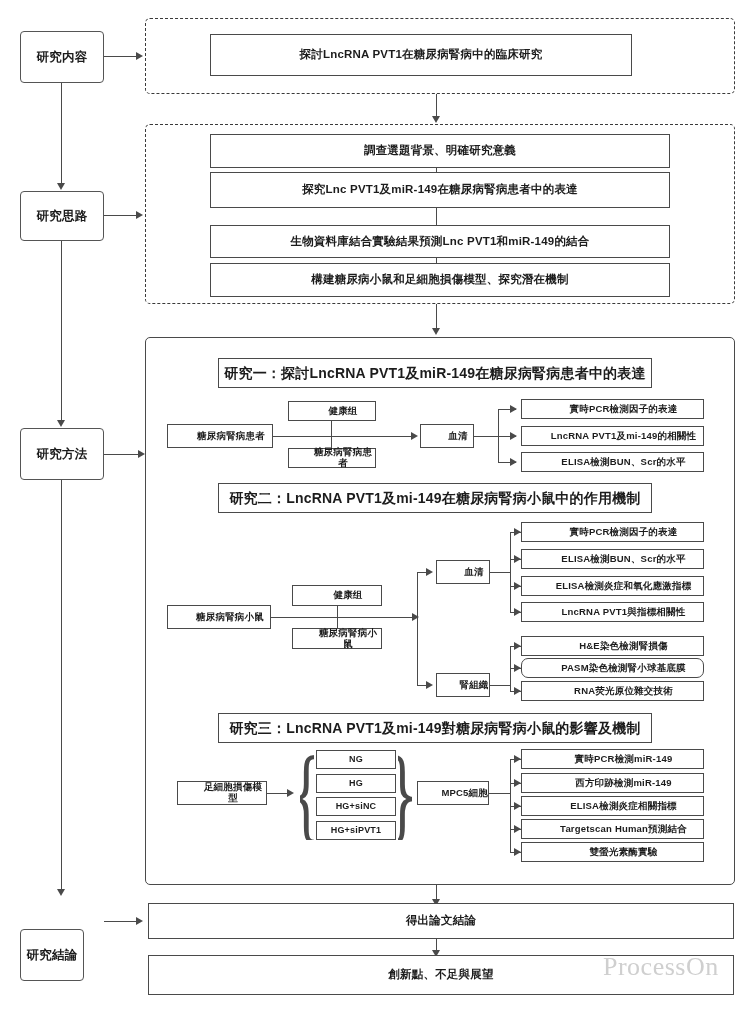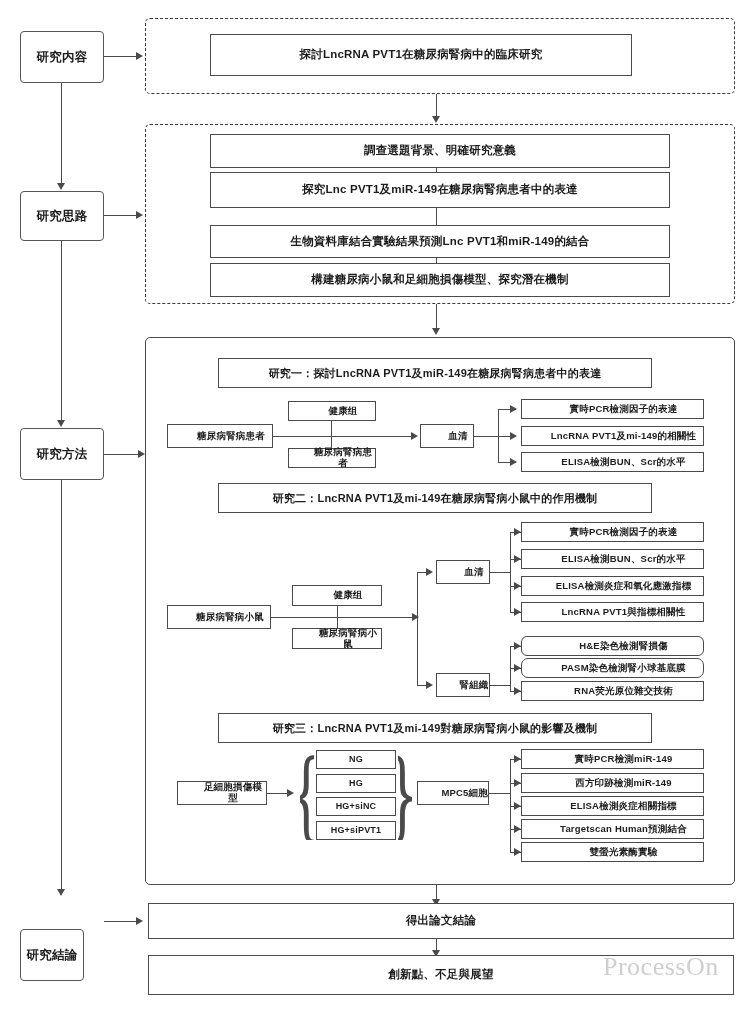--- a/index.html
+++ b/index.html
@@ -43,21 +43,21 @@
     background:transparent;
   }
   .solid-group{
     position:absolute;
     box-sizing:border-box;
     border:1.3px solid #4a4a4a;
     border-radius:5px;
     background:transparent;
   }
   .wide-box{ font-size:11.5px; }
-  .hdr-box{ font-size:11px; }
+  .hdr-box{ font-size:14px; }
   .sm-box{ font-size:9.5px;padding-left:22px; }
   .xs-box{ font-size:9px; }
 
   
   .ln{position:absolute;background:#4a4a4a;}
   .lnv{width:1.3px;}
   .lnh{height:1.3px;}
 
   
   .arr{position:absolute;width:0;height:0;}
@@ -252,21 +252,21 @@
 
   <div class="ln lnh" style="left:490px;top:685px;width:20px;"></div>
   <div class="ln lnv" style="left:510px;top:646px;height:45px;"></div>
   <div class="ln lnh" style="left:510px;top:646px;width:11px;"></div>
   <div class="ln lnh" style="left:510px;top:668px;width:11px;"></div>
   <div class="ln lnh" style="left:510px;top:691px;width:11px;"></div>
   <div class="arr arr-r" style="left:514px;top:642px;"></div>
   <div class="arr arr-r" style="left:514px;top:664px;"></div>
   <div class="arr arr-r" style="left:514px;top:687px;"></div>
 
-  <div class="box sm-box" style="left:521px;top:636px;width:183px;height:20px;border-radius:6px;">
+  <div class="box sm-box" style="left:521px;top:636px;width:183px;height:20px;">
     <span>H&amp;E染色檢測腎損傷</span>
   </div>
   <div class="box sm-box" style="left:521px;top:658px;width:183px;height:20px;border-radius:7px;">
     <span>PASM染色檢測腎小球基底膜</span>
   </div>
   <div class="box sm-box" style="left:521px;top:681px;width:183px;height:20px;">
     <span>RNA荧光原位雜交技術</span>
   </div>
 
   <div class="box hdr-box" style="left:218px;top:713px;width:434px;height:30px;">

